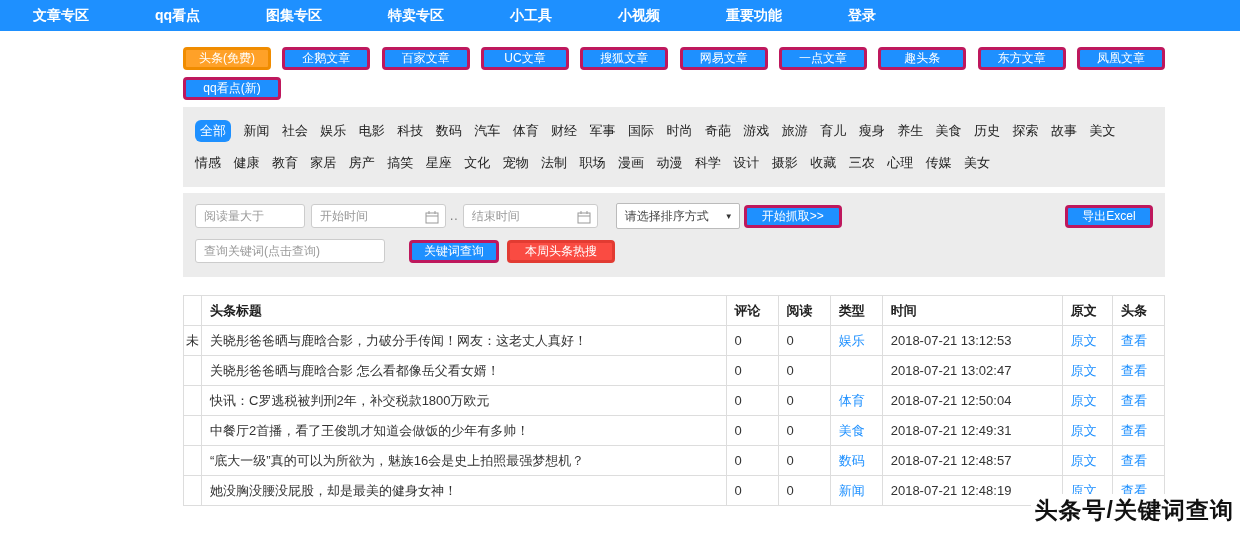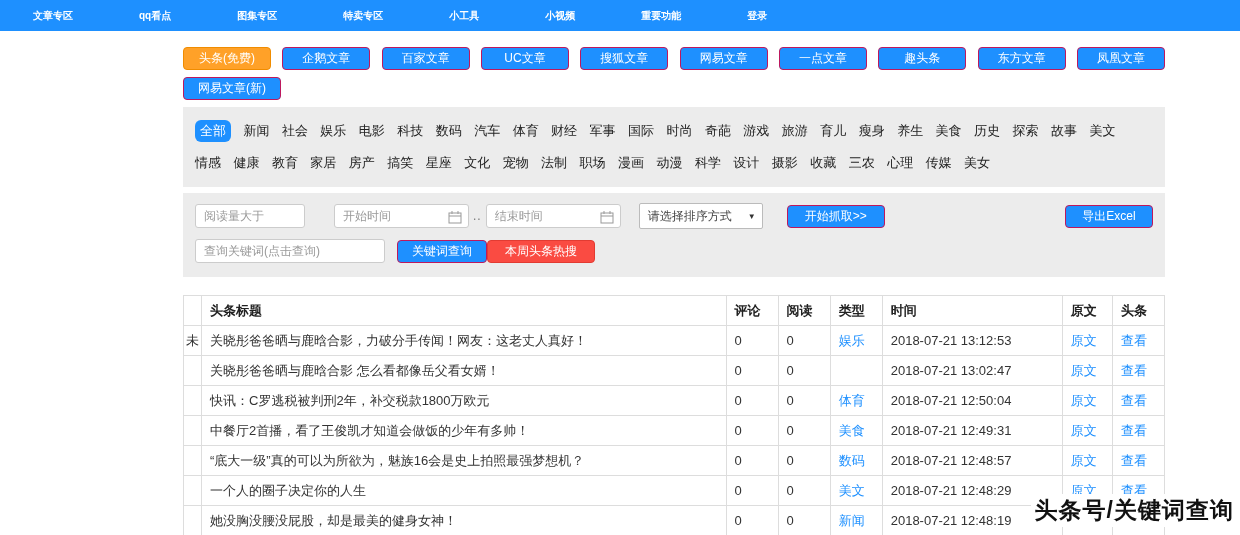--- a/index.html
+++ b/index.html
@@ -2,63 +2,63 @@
 <html><head>
 <meta charset="utf-8">
 <style>
   * { margin:0; padding:0; box-sizing:border-box; }
   html,body { width:1240px; height:535px; overflow:hidden; background:#fff;
     font-family:"Liberation Sans","DejaVu Sans",sans-serif; position:relative; }
 
   
   .topnav { height:31px; background:#1e90ff; display:flex; align-items:center;
     padding-left:33px; gap:66px; }
-  .nav-item { color:#fff; font-weight:bold; font-size:10px; white-space:nowrap; cursor:pointer;text-align:center; }
+  .nav-item { color:#fff; font-weight:bold; font-size:14px; white-space:nowrap; cursor:pointer;text-align:center; }
 
   
   .main { margin-left:183px; width:982px; }
 
   
   .src-rows { margin-top:16px; }
   .src-row1 { display:flex; justify-content:space-between; }
   .btn { display:inline-flex; align-items:center; justify-content:center;
-    font-size:12px; color:#fff; background:#1e90ff; border:1px solid #be185d;
+    font-size:12px; color:#fff; background:#1e90ff; border:3px solid #be185d;
     border-radius:4px; height:23px; cursor:pointer; white-space:nowrap; }
   .src-btn { width:88px; }
   .src-btn.active { background:#ffa128; border-color:#f08c00; }
   .src-row2 { margin-top:7px; }
   .src-row2 .src-btn { width:98px; }
 
   
   .panel { background:#ececec; }
   .cat-panel { margin-top:7px; padding:7px 12px 9px; }
   .cat-item { display:inline-block; font-size:13px; color:#222; margin:6px 8px 6px 0;
     cursor:pointer; line-height:18px; }
   .cat-item.active { background:#1e90ff; color:#fff; padding:2px 5px; border-radius:6px; }
 
   .filter-panel { margin-top:6px; padding:10px 12px 14px; }
   .frow { display:flex; align-items:center; }
   .frow + .frow { margin-top:10px; }
   input { height:24px; border:1px solid #ccc; border-radius:3px; background:#fff;
     font-size:12px; color:#555; padding:0 8px; font-family:inherit; outline:none; }
   input::placeholder { color:#999; }
   .read-input { width:110px; }
-  .datebox { position:relative; margin-left:29px; }
+  .datebox { position:relative; margin-left:6px; }
   .datebox input { width:135px; padding-right:26px; }
   .cal-icon { position:absolute; right:7px; top:6px; line-height:0; cursor:pointer; }
   .range-sep { color:#777; font-size:12px; margin:0 4px; letter-spacing:1px; }
   .selectbox { margin-left:18px; width:124px; height:26px; border:1px solid #bbb;
     border-radius:2px; background:#fff; display:flex; align-items:center;
     justify-content:space-between; padding:0 6px 0 8px; font-size:12px; color:#444; cursor:pointer;text-align:right; }
   .caret { font-size:8px; color:#333; }
-  .grab-btn { margin-left:24px; width:98px; }
+  .grab-btn { margin-left:4px; width:98px; }
   .export-btn { margin-left:auto; width:88px; }
   .keyword-input { width:190px; }
-  .kw-btn { margin-left:12px; width:90px; }
-  .hot-btn { width:108px; background:#fa4b42; border-color:#e23b32; }
+  .kw-btn { margin-left:24px; width:90px; }
+  .hot-btn { margin-left:8px; width:108px; background:#fa4b42; border-color:#e23b32; }
 
   
   .table-wrap { margin-top:18px; }
   table { width:982px; border-collapse:collapse; font-size:13px; table-layout:fixed; }
   th,td { border:1px solid #ddd; height:30px; padding:0 8px; text-align:left;
     color:#333; font-weight:normal; overflow:hidden; white-space:nowrap; }
   th { font-weight:bold; color:#222; }
   .c-marker { width:18px; padding:0 2px; text-align:center; }
   .c-title  { width:524px; }
   .c-num    { width:52px; }
@@ -95,21 +95,21 @@
       <span class="btn src-btn">百家文章</span>
       <span class="btn src-btn">UC文章</span>
       <span class="btn src-btn">搜狐文章</span>
       <span class="btn src-btn">网易文章</span>
       <span class="btn src-btn">一点文章</span>
       <span class="btn src-btn">趣头条</span>
       <span class="btn src-btn">东方文章</span>
       <span class="btn src-btn">凤凰文章</span>
     </div>
     <div class="src-row2">
-      <span class="btn src-btn">网易文章(新)</span>
+      <span class="btn src-btn">qq看点(新)</span>
     </div>
   </div>
 
   <div class="panel cat-panel">
     <span class="cat-item active">全部</span>
     <span class="cat-item">新闻</span>
     <span class="cat-item">社会</span>
     <span class="cat-item">娱乐</span>
     <span class="cat-item">电影</span>
     <span class="cat-item">科技</span>
@@ -250,30 +250,20 @@
           <td class="c-title">“底大一级”真的可以为所欲为，魅族16会是史上拍照最强梦想机？</td>
           <td class="c-num">0</td>
           <td class="c-num">0</td>
           <td class="c-type"><a class="blue">数码</a></td>
           <td class="c-time">2018-07-21 12:48:57</td>
           <td class="c-orig"><a class="blue">原文</a></td>
           <td class="c-view"><a class="blue">查看</a></td>
         </tr>
         <tr>
           <td class="c-marker"></td>
-          <td class="c-title">一个人的圈子决定你的人生</td>
-          <td class="c-num">0</td>
-          <td class="c-num">0</td>
-          <td class="c-type"><a class="blue">美文</a></td>
-          <td class="c-time">2018-07-21 12:48:29</td>
-          <td class="c-orig"><a class="blue">原文</a></td>
-          <td class="c-view"><a class="blue">查看</a></td>
-        </tr>
-        <tr>
-          <td class="c-marker"></td>
           <td class="c-title">她没胸没腰没屁股，却是最美的健身女神！</td>
           <td class="c-num">0</td>
           <td class="c-num">0</td>
           <td class="c-type"><a class="blue">新闻</a></td>
           <td class="c-time">2018-07-21 12:48:19</td>
           <td class="c-orig"><a class="blue">原文</a></td>
           <td class="c-view"><a class="blue">查看</a></td>
         </tr>
 
       </tbody>

